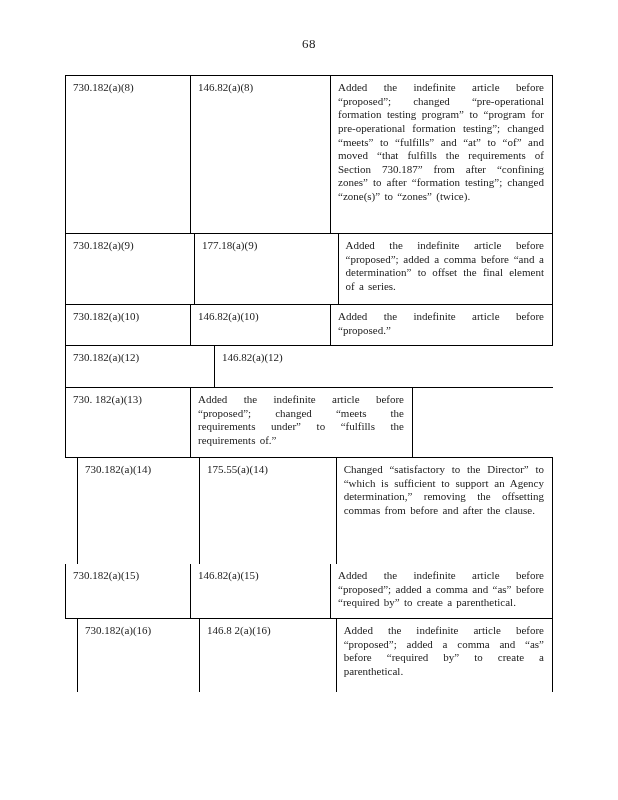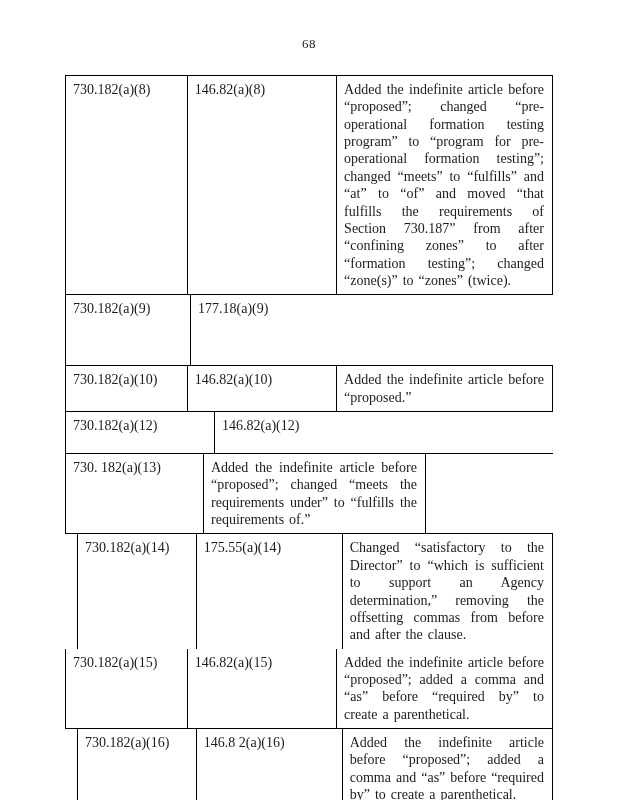--- a/index.html
+++ b/index.html
@@ -36,41 +36,40 @@
     display: flex;
     border-bottom: 1px solid #000;
   }
   .row.no-bb {
     border-bottom: none;
     padding-left: 12px;
   }
   .cell {
     box-sizing: border-box;
     padding: 5px 8px 5px 7px;
-    font-size: 14px;
+    font-size: 11px;
     line-height: 1.24;
   }
   .c1 {
     width: 125px;
     border-left: 1px solid #000;
   }
   .c2 {
     width: 140px;
     border-left: 1px solid #000;
   }
   .c3 {
     width: 223px;
     border-left: 1px solid #000;
     border-right: 1px solid #000;
     text-align: justify;
     word-spacing: 1.5px;
-    margin-left: 13px;
   }
   .r0 { min-height: 157px; }
-  .r1 { min-height: 70px; }
+  .r1 { min-height: 70px; gap: 8px; }
   .r2 { min-height: 40px; justify-content: center; }
   .r3 { min-height: 41px; gap: 24px; }
   .r4 { min-height: 69px; }
   .r5 { min-height: 106px; }
   .r6 { min-height: 54px; }
   .r7 { min-height: 73px; }
 </style>
 </head>
 <body>
 
@@ -82,20 +81,21 @@
 
     <div class="row r0">
       <div class="cell c1">730.182(a)(8)</div>
       <div class="cell c2">146.82(a)(8)</div>
       <div class="cell c3">Added the indefinite article before “proposed”; changed “pre-operational formation testing program” to “program for pre-operational formation testing”; changed “meets” to “fulfills” and “at” to “of” and moved “that fulfills the requirements of Section 730.187” from after “confining zones” to after “formation testing”; changed “zone(s)” to “zones” (twice).</div>
     </div>
 
     <div class="row r1">
       <div class="cell c1">730.182(a)(9)</div>
       <div class="cell c2">177.18(a)(9)</div>
+      <div class="cell c3">Added the indefinite article before “proposed”; added a comma before “and a determination” to offset the final element of a series.</div>
     </div>
 
     <div class="row r2">
       <div class="cell c1">730.182(a)(10)</div>
       <div class="cell c2">146.82(a)(10)</div>
       <div class="cell c3">Added the indefinite article before “proposed.”</div>
     </div>
 
     <div class="row r3">
       <div class="cell c1">730.182(a)(12)</div>

